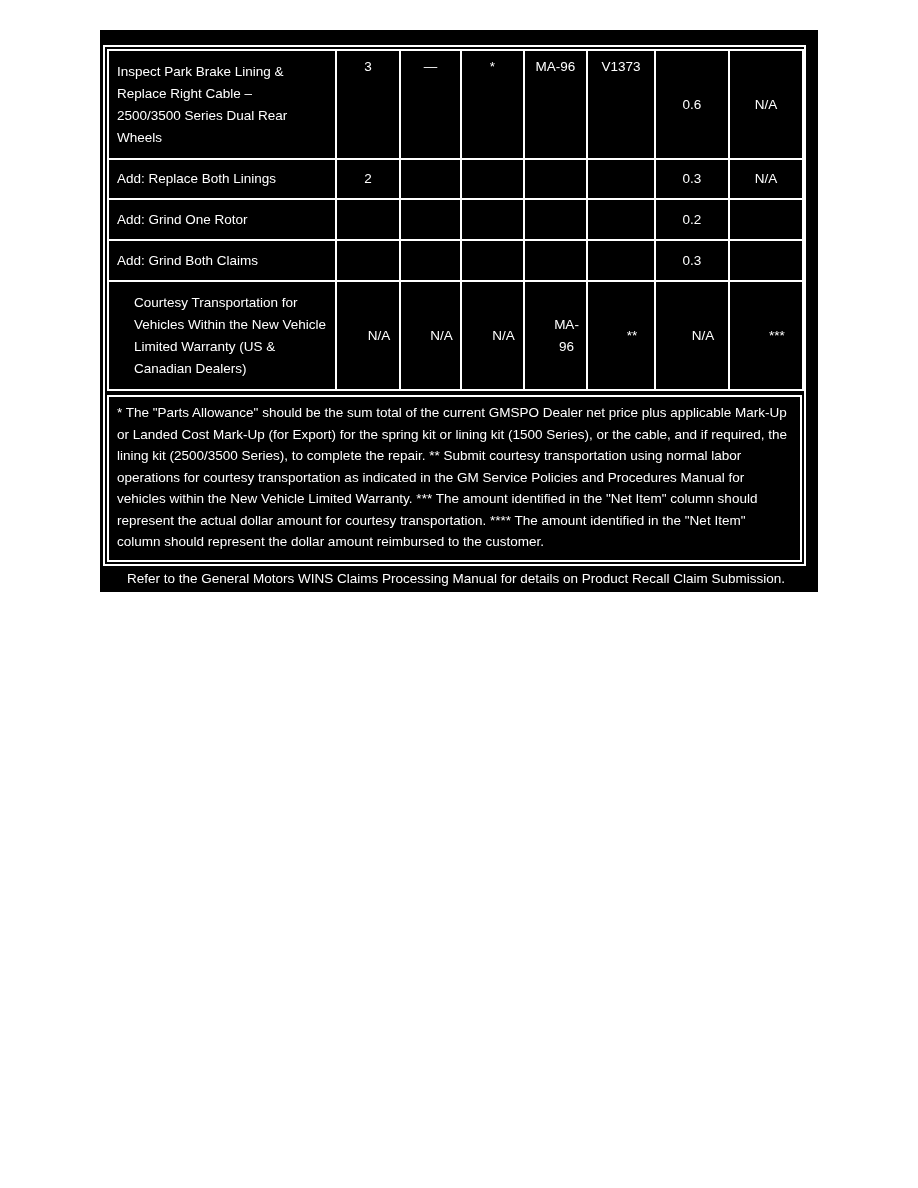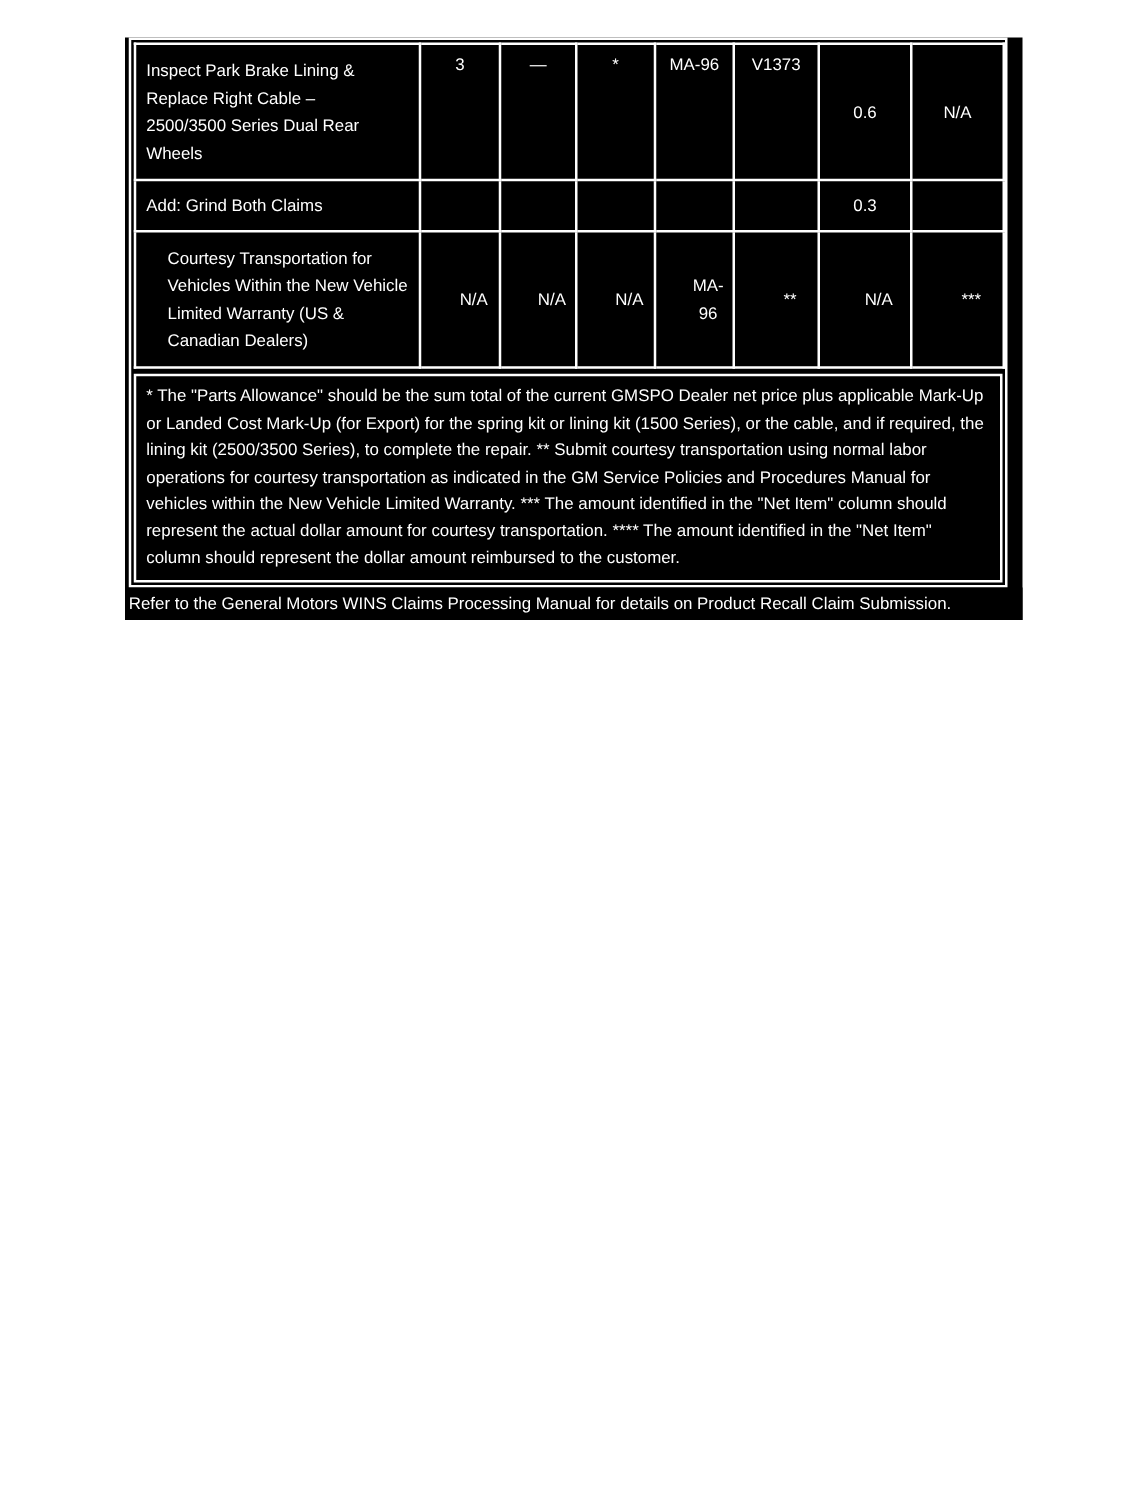--- a/index.html
+++ b/index.html
@@ -17,21 +17,21 @@
   }
   .panel {
     position: absolute;
     left: 100px;
     top: 30px;
     width: 718px;
     background: #000000;
     color: #ffffff;
   }
   .outer-box {
-    margin: 0 12px 0 3px;
+    margin: 15px 12px 0 3px;
     border: 2px solid #ffffff;
     padding: 2px;
   }
   table.claims {
     border-collapse: collapse;
     table-layout: fixed;
     width: 695px;
     background: #000000;
   }
   table.claims td {
@@ -70,20 +70,21 @@
     line-height: 21.5px;
     color: #ffffff;
     background: #000000;
   }
   .footer-band {
     padding: 5px 2px 5px 3px;
     font-size: 13.5px;
     line-height: 16px;
     color: #ffffff;
     background: #000000;
+    margin-left: 24px;
   }
 </style>
 </head>
 <body>
 
 <div class="page">
   <div class="panel">
     <div class="outer-box">
       <table class="claims">
         <colgroup>
@@ -102,20 +103,40 @@
 Replace Right Cable –
 2500/3500 Series Dual Rear
 Wheels</td>
             <td class="val vt">3</td>
             <td class="val vt">—</td>
             <td class="val vt">*</td>
             <td class="val vt">MA-96</td>
             <td class="val vt">V1373</td>
             <td class="val">0.6</td>
             <td class="val">N/A</td>
+          </tr>
+          <tr class="r1">
+            <td class="desc">Add: Replace Both Linings</td>
+            <td class="val">2</td>
+            <td class="val"></td>
+            <td class="val"></td>
+            <td class="val"></td>
+            <td class="val"></td>
+            <td class="val">0.3</td>
+            <td class="val">N/A</td>
+          </tr>
+          <tr class="r2">
+            <td class="desc">Add: Grind One Rotor</td>
+            <td class="val"></td>
+            <td class="val"></td>
+            <td class="val"></td>
+            <td class="val"></td>
+            <td class="val"></td>
+            <td class="val">0.2</td>
+            <td class="val"></td>
           </tr>
           <tr class="r3">
             <td class="desc">Add: Grind Both Claims</td>
             <td class="val"></td>
             <td class="val"></td>
             <td class="val"></td>
             <td class="val"></td>
             <td class="val"></td>
             <td class="val">0.3</td>
             <td class="val"></td>

